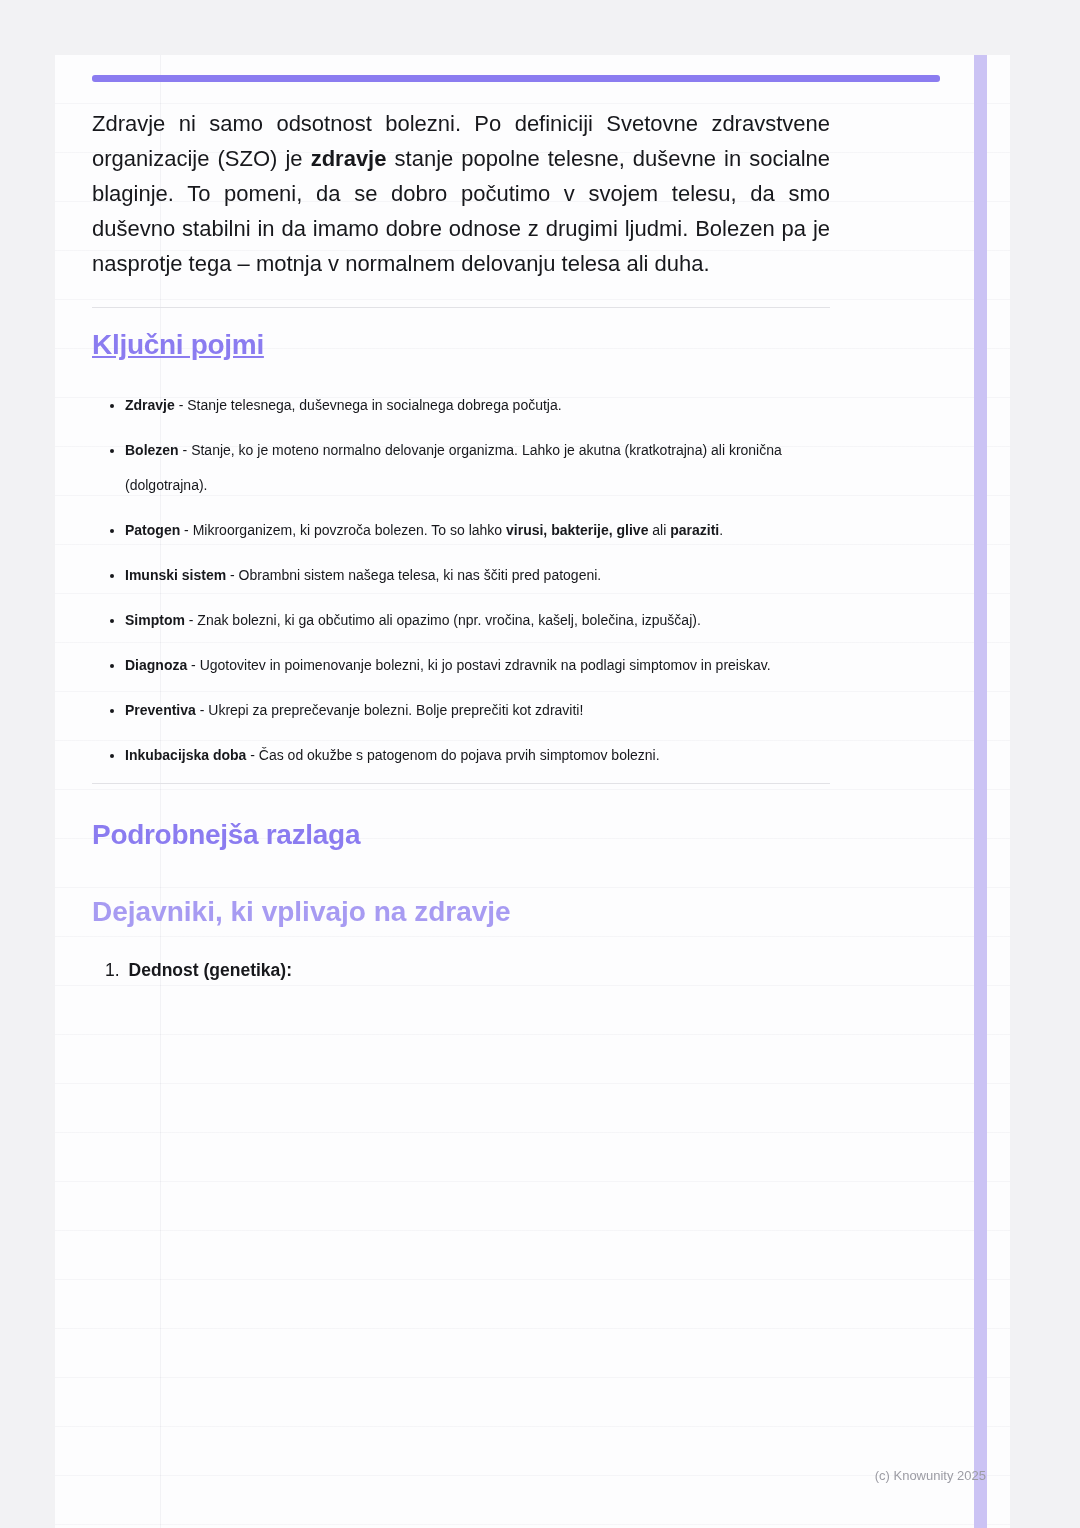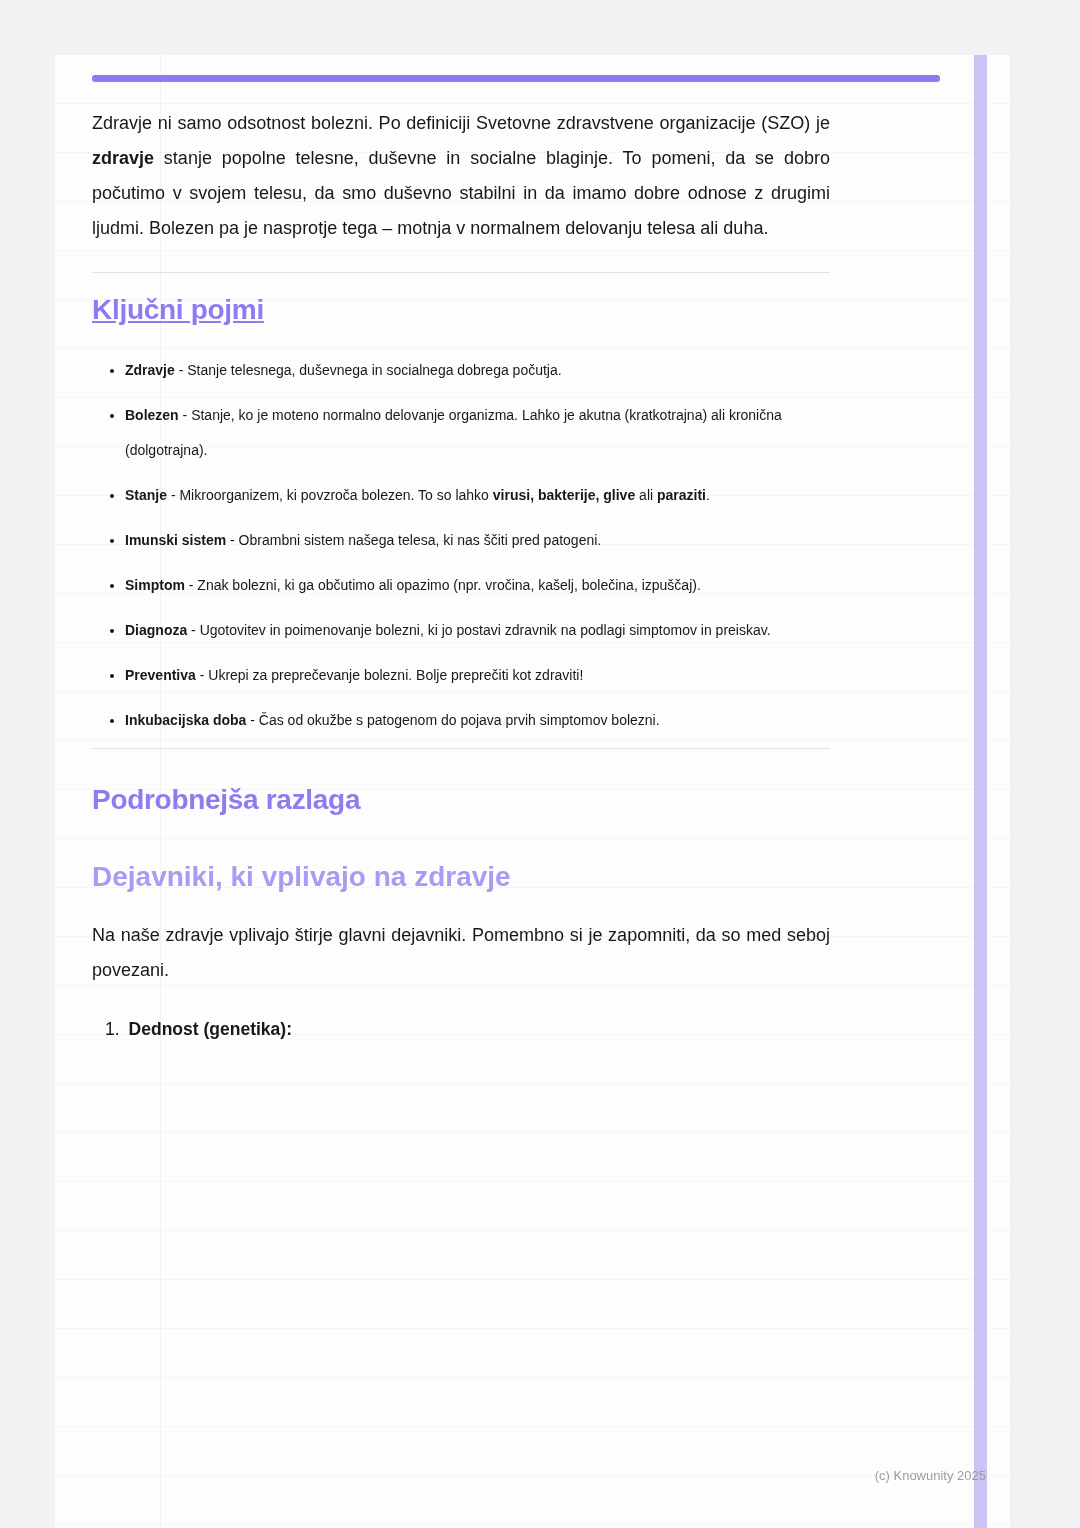--- a/index.html
+++ b/index.html
@@ -71,21 +71,21 @@
   h3.subsection-heading{
     margin-top:44px;
     font-size:28px;
     font-weight:bold;
     color:var(--accent-light);
     line-height:1.2;
   }
   p.body-text{
     margin-top:24px;
     max-width:738px;
-    font-size:18px;
+    font-size:22px;
     line-height:35px;
     text-align:justify;
   }
   hr.divider{
     margin-top:26px;
     border:none;
     border-top:1px solid var(--divider);
     width:738px;
   }
   hr.divider.second{margin-top:10px;}
@@ -128,33 +128,32 @@
     <div class="title-rule"></div>
 
     <p class="body-text"><span>Zdravje ni samo odsotnost bolezni. Po definiciji Svetovne zdravstvene organizacije (SZO) je </span><span class="b">zdravje</span><span> stanje popolne telesne, duševne in socialne blaginje. To pomeni, da se dobro počutimo v svojem telesu, da smo duševno stabilni in da imamo dobre odnose z drugimi ljudmi. Bolezen pa je nasprotje tega – motnja v normalnem delovanju telesa ali duha.</span></p>
 
     <hr class="divider">
 
     <h2 class="section-heading terms">Ključni pojmi</h2>
     <ul class="terms-list">
       <li><span class="b">Zdravje</span><span> - Stanje telesnega, duševnega in socialnega dobrega počutja.</span></li>
       <li><span class="b">Bolezen</span><span> - Stanje, ko je moteno normalno delovanje organizma. Lahko je akutna (kratkotrajna) ali kronična (dolgotrajna).</span></li>
-      <li><span class="b">Stanje</span><span> - Mikroorganizem, ki povzroča bolezen. To so lahko </span><span class="b">virusi, bakterije, glive</span><span> ali </span><span class="b">paraziti</span><span>.</span></li>
+      <li><span class="b">Patogen</span><span> - Mikroorganizem, ki povzroča bolezen. To so lahko </span><span class="b">virusi, bakterije, glive</span><span> ali </span><span class="b">paraziti</span><span>.</span></li>
       <li><span class="b">Imunski sistem</span><span> - Obrambni sistem našega telesa, ki nas ščiti pred patogeni.</span></li>
       <li><span class="b">Simptom</span><span> - Znak bolezni, ki ga občutimo ali opazimo (npr. vročina, kašelj, bolečina, izpuščaj).</span></li>
       <li><span class="b">Diagnoza</span><span> - Ugotovitev in poimenovanje bolezni, ki jo postavi zdravnik na podlagi simptomov in preiskav.</span></li>
       <li><span class="b">Preventiva</span><span> - Ukrepi za preprečevanje bolezni. Bolje preprečiti kot zdraviti!</span></li>
       <li><span class="b">Inkubacijska doba</span><span> - Čas od okužbe s patogenom do pojava prvih simptomov bolezni.</span></li>
     </ul>
 
     <hr class="divider second">
 
     <h2 class="section-heading detail">Podrobnejša razlaga</h2>
     <h3 class="subsection-heading">Dejavniki, ki vplivajo na zdravje</h3>
-    <p class="body-text">Na naše zdravje vplivajo štirje glavni dejavniki. Pomembno si je zapomniti, da so med seboj povezani.</p>
 
     <div class="numbered-item">
       <span class="num">1.</span>
       <span><span class="b">Dednost (genetika):</span></span>
     </div>
   </div>
 
   <div class="footer-credit">(c) Knowunity 2025</div>
 </div>
 

